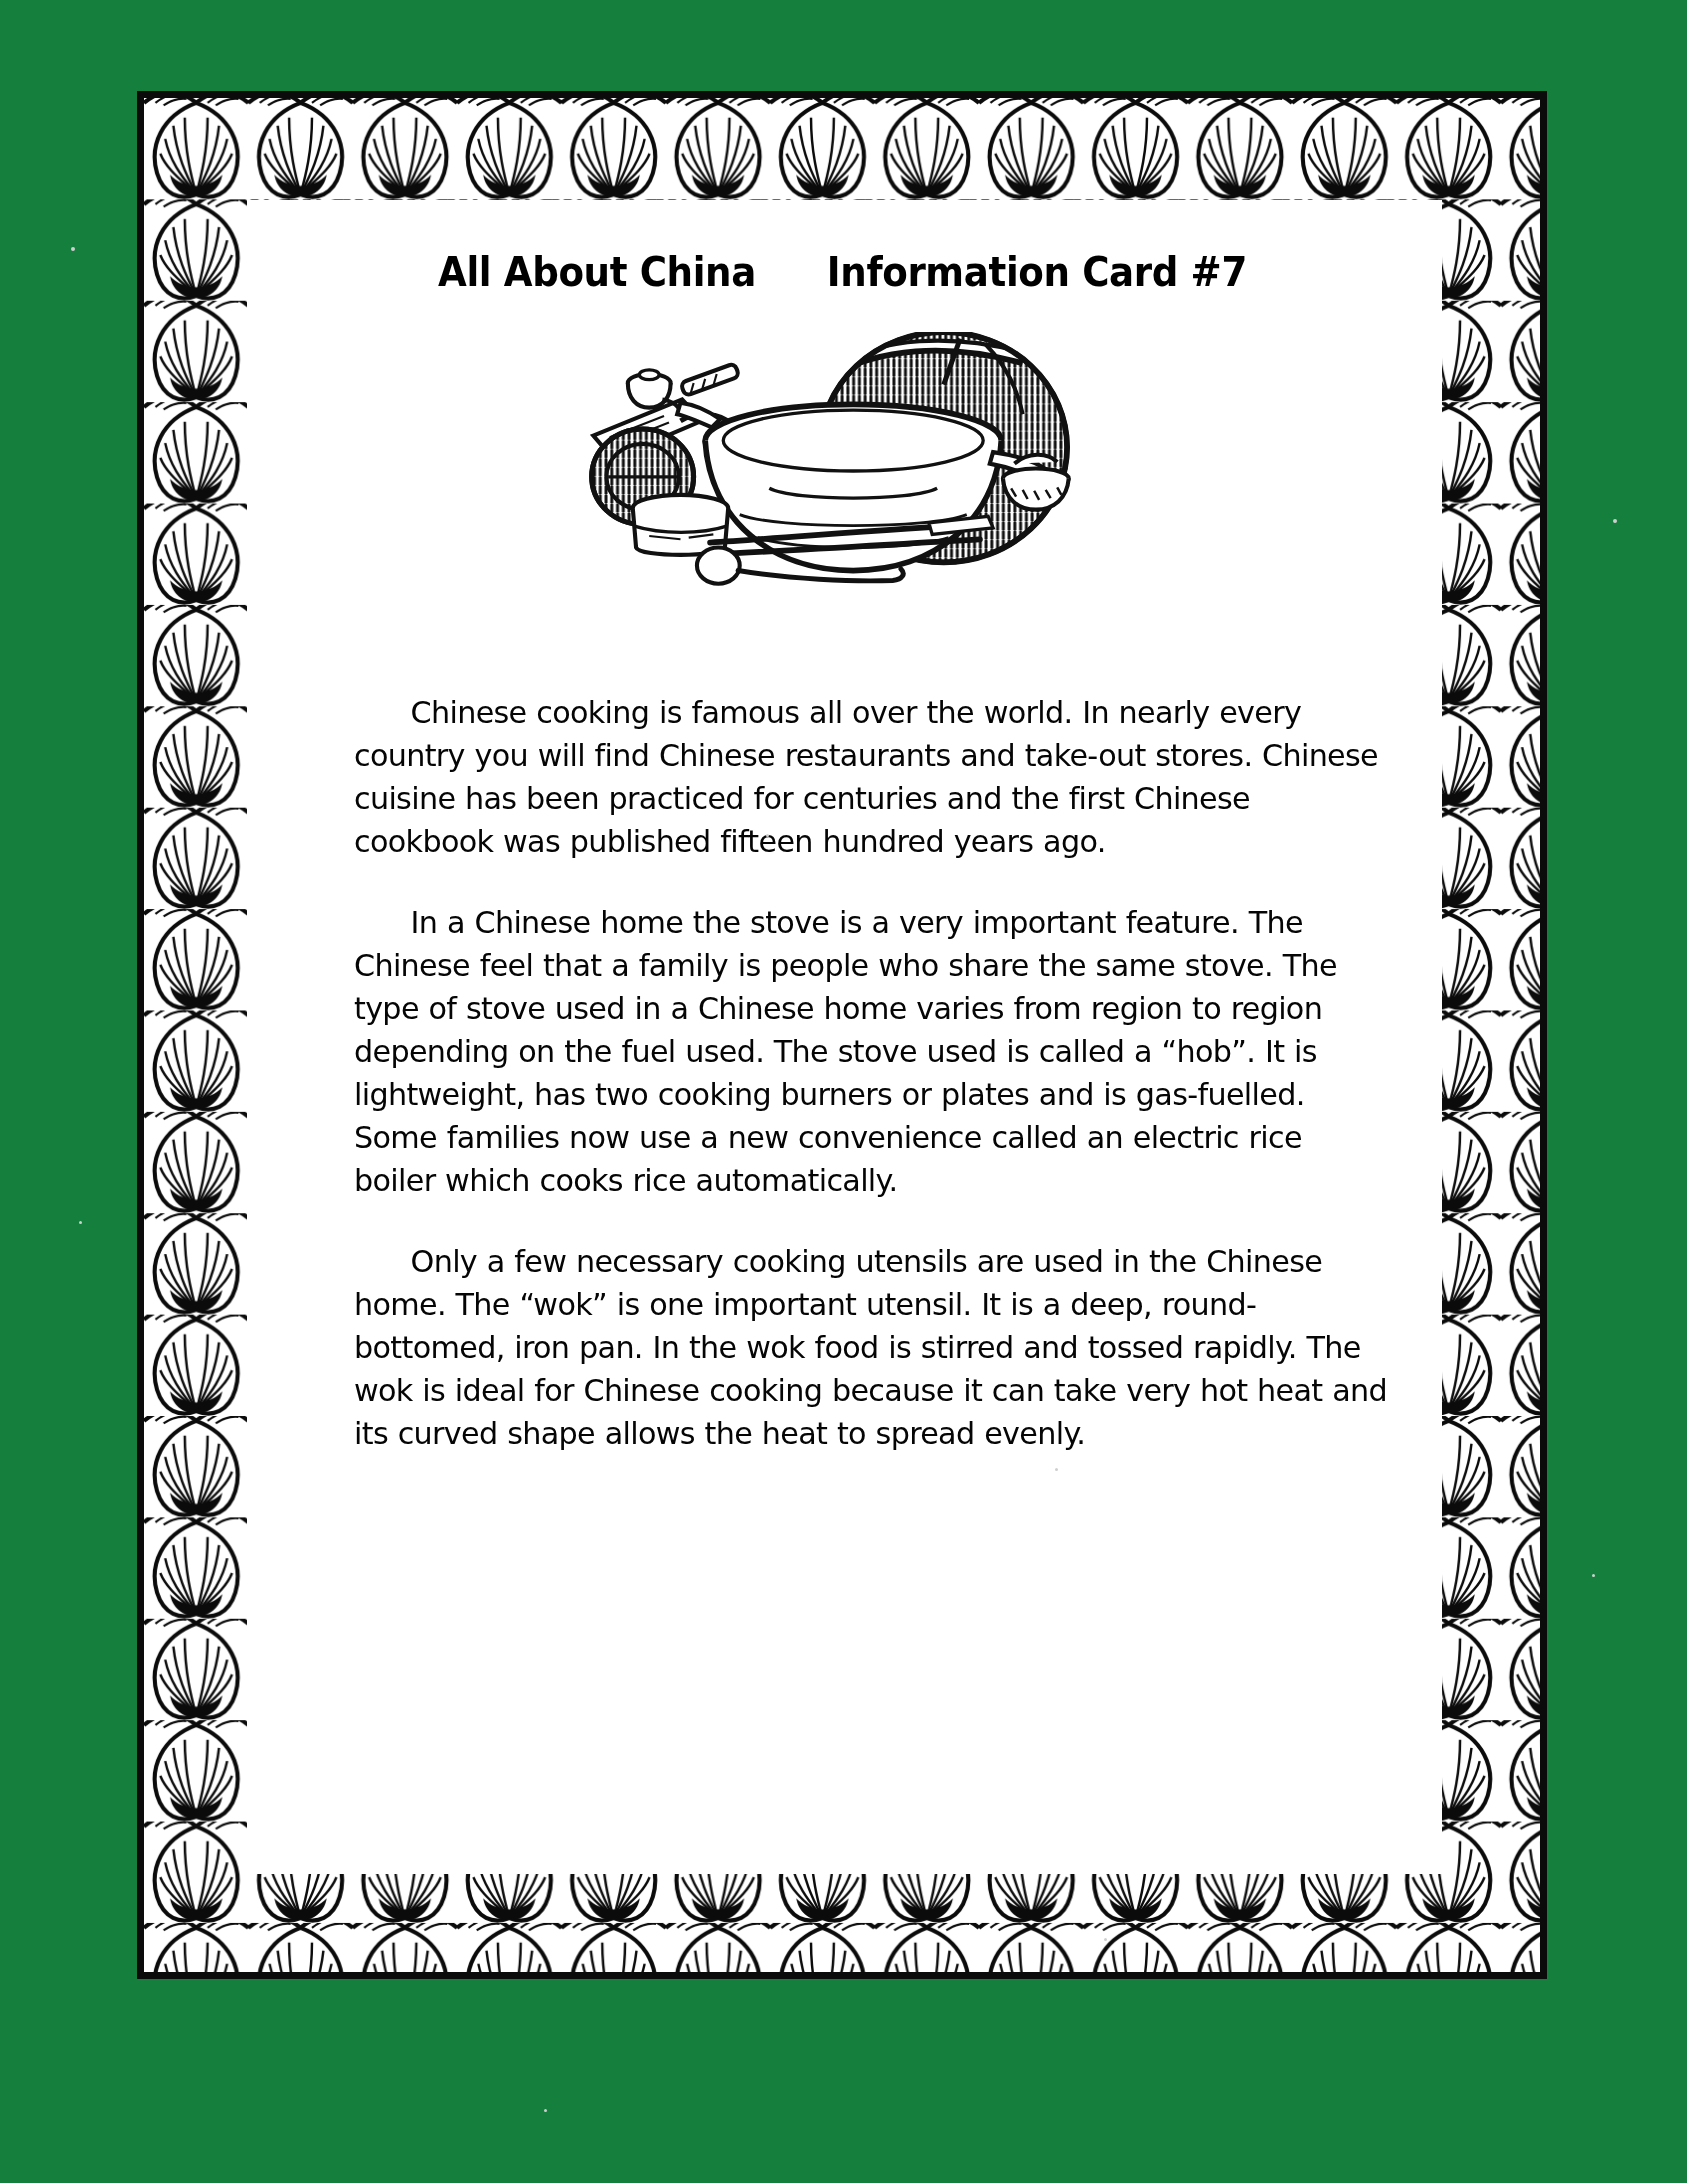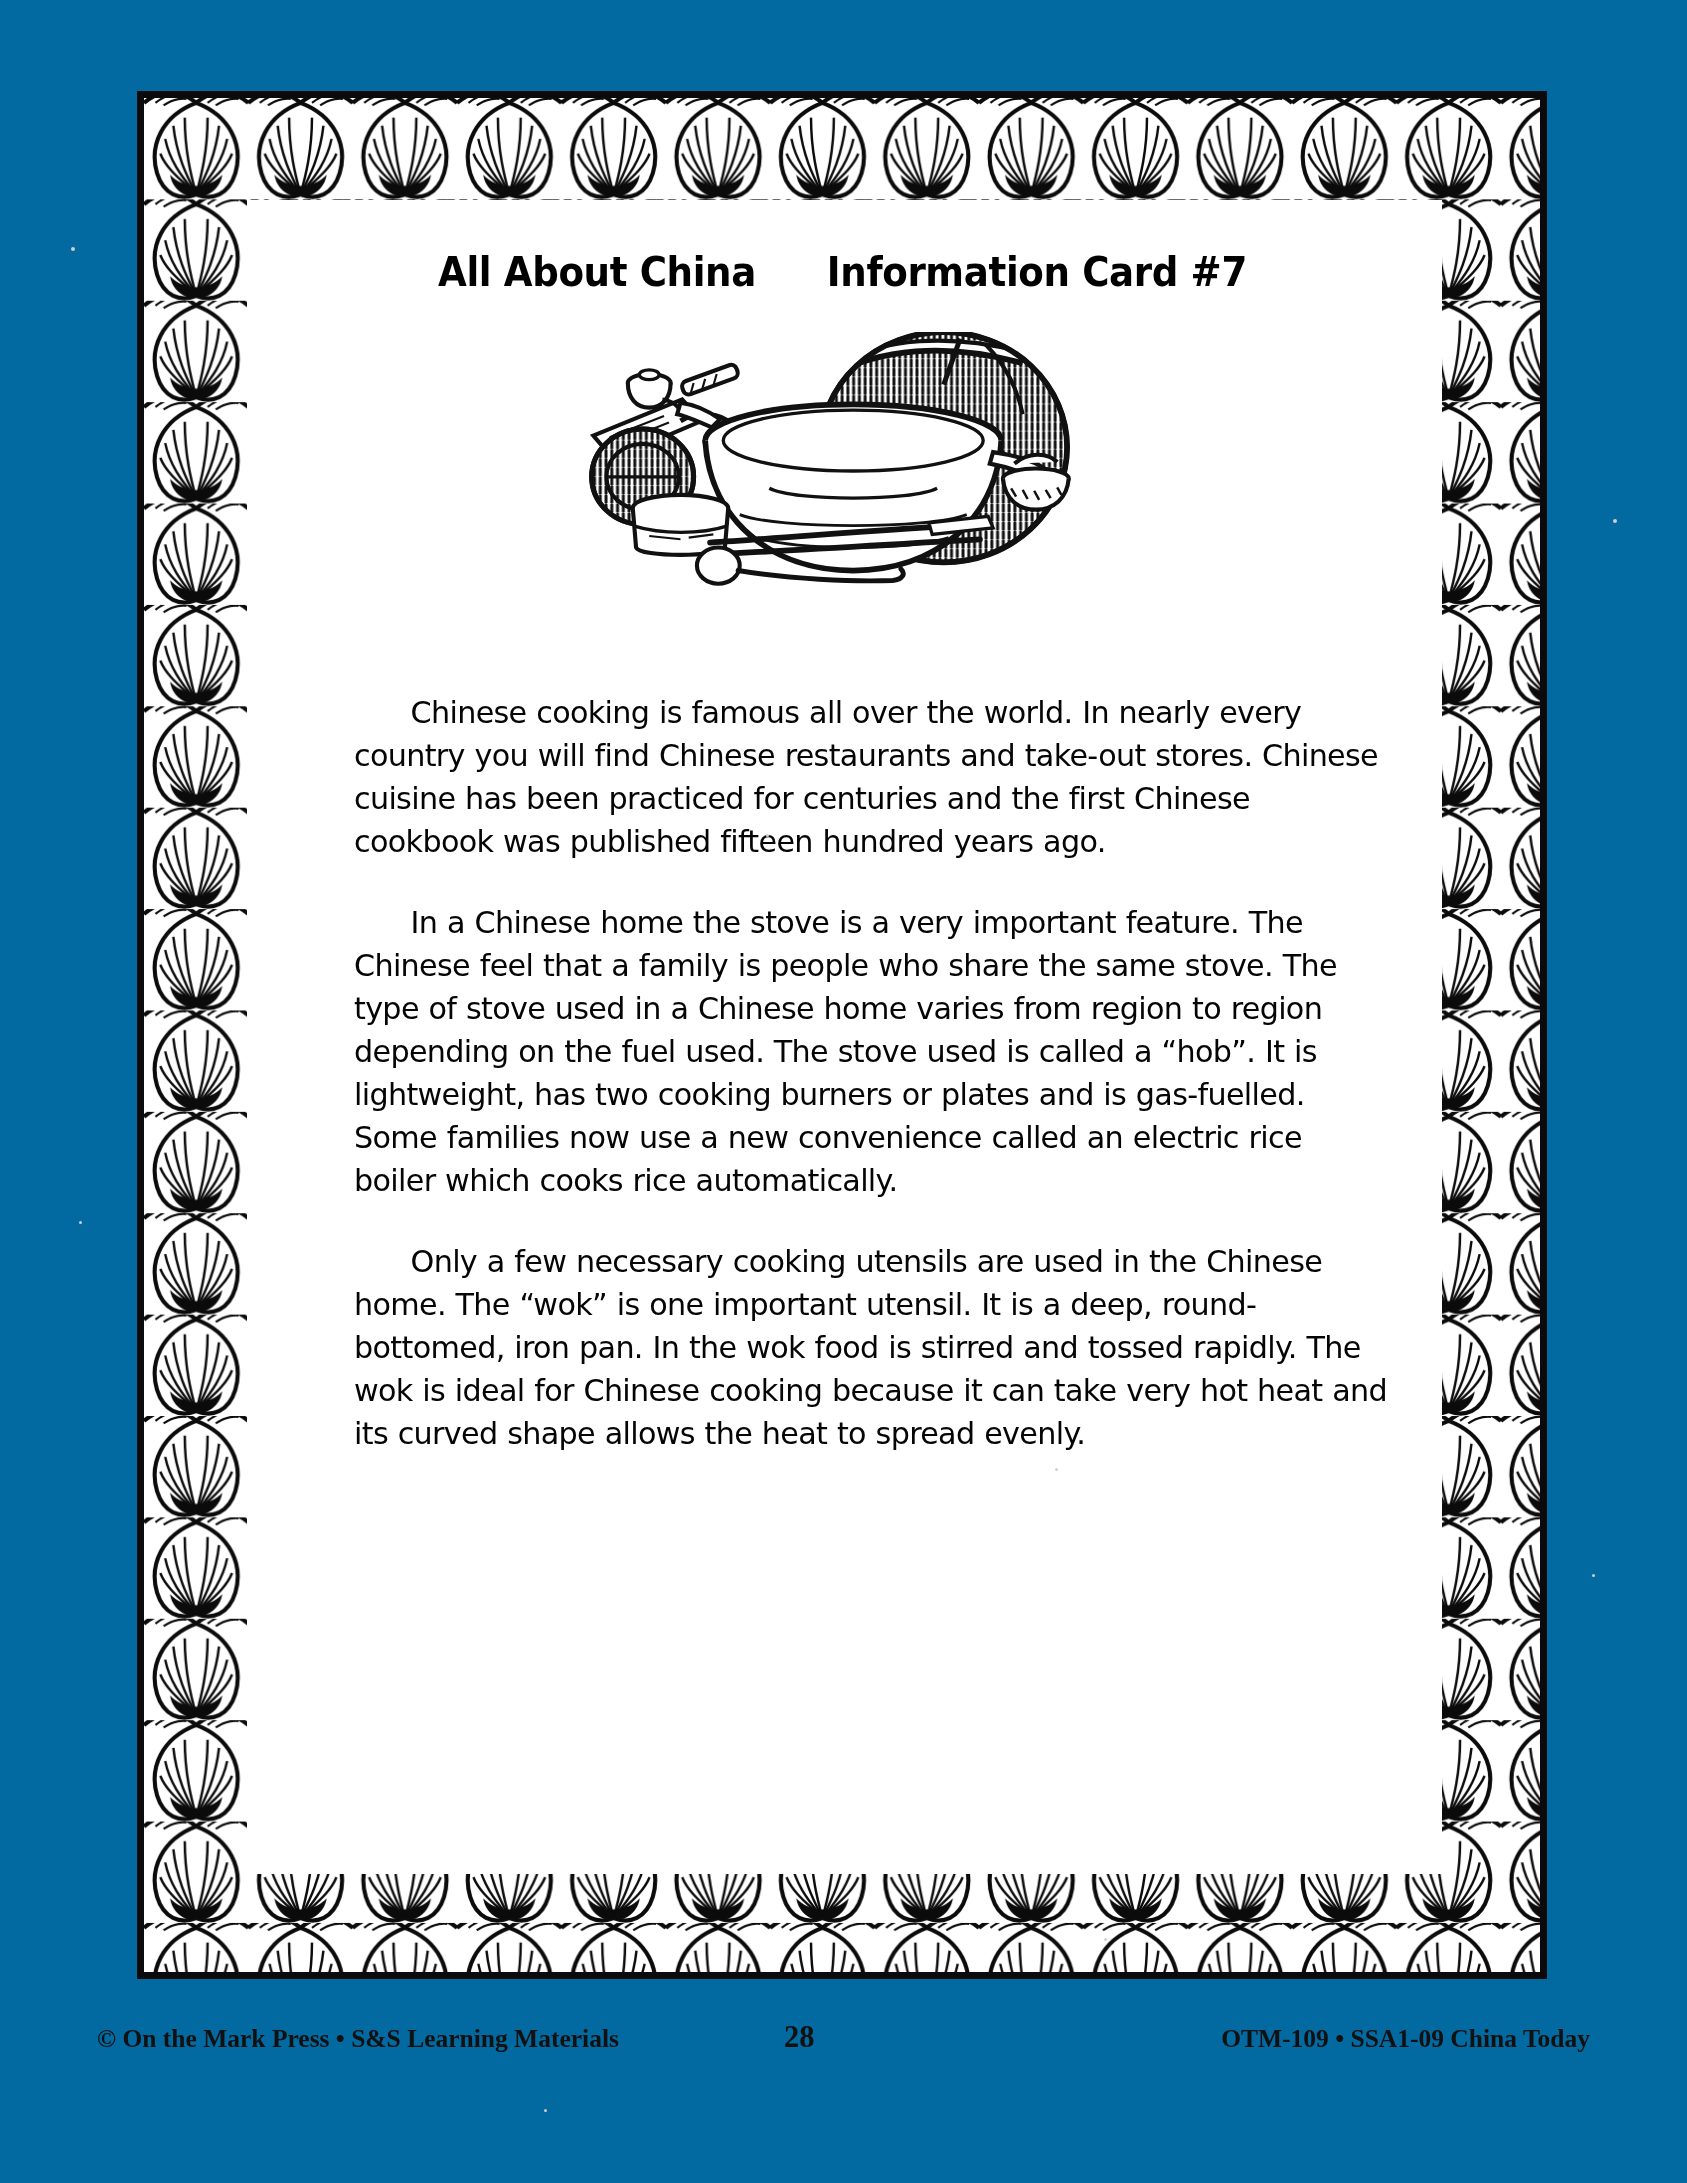--- a/index.html
+++ b/index.html
@@ -12,21 +12,21 @@
     height: 2183px;
     position: relative;
     font-family: "Liberation Sans", sans-serif;
     overflow: hidden;
   }
 
   
   #page {
     position: absolute;
     inset: 0;
-    background: #0369a1;
+    background: #15803d;
   }
 
   
   #border-frame {
     position: absolute;
     left: 137px;
     top: 91px;
     width: 1410px;
     height: 1888px;
     box-sizing: border-box;
@@ -329,25 +329,20 @@
     </div>
 
 
     <div id="body-text">
       <p class="para">Chinese cooking is famous all over the world. In nearly every country you will find Chinese restaurants and take-out stores. Chinese cuisine has been practiced for centuries and the first Chinese cookbook was published fifteen hundred years ago.</p>
       <p class="para">In a Chinese home the stove is a very important feature. The Chinese feel that a family is people who share the same stove. The type of stove used in a Chinese home varies from region to region depending on the fuel used. The stove used is called a “hob”. It is lightweight, has two cooking burners or plates and is gas-fuelled. Some families now use a new convenience called an electric rice boiler which cooks rice automatically.</p>
       <p class="para">Only a few necessary cooking utensils are used in the Chinese home. The “wok” is one important utensil. It is a deep, round-bottomed, iron pan. In the wok food is stirred and tossed rapidly. The wok is ideal for Chinese cooking because it can take very hot heat and its curved shape allows the heat to spread evenly.</p>
     </div>
   </div>
 
-  <div id="footer">
-    <span class="foot" id="foot-left">© On the Mark Press • S&amp;S Learning Materials</span>
-    <span class="foot" id="foot-page">28</span>
-    <span class="foot" id="foot-right">OTM-109 • SSA1-09 China Today</span>
-  </div>
 
   <div class="speck" style="left:71px;  top:247px;  width:4.1px; height:4.1px;"></div>
   <div class="speck" style="left:1613px;top:519px;  width:4.1px; height:4.1px;"></div>
   <div class="speck" style="left:79px;  top:1221px; width:3.3px; height:3.3px;"></div>
   <div class="speck" style="left:1592px;top:1574px; width:3.3px; height:3.3px;"></div>
   <div class="speck" style="left:544px; top:2109px; width:3.3px; height:3.3px;"></div>
   <div class="speck" style="left:1104px;top:1938px; width:3.3px; height:3.3px;"></div>
   <div class="speck" style="left:766px;  top:834px; width:3.3px; height:3.3px;"></div>
   <div class="speck" style="left:1055px; top:1468px; width:3.3px; height:3.3px;"></div>
 </div>

